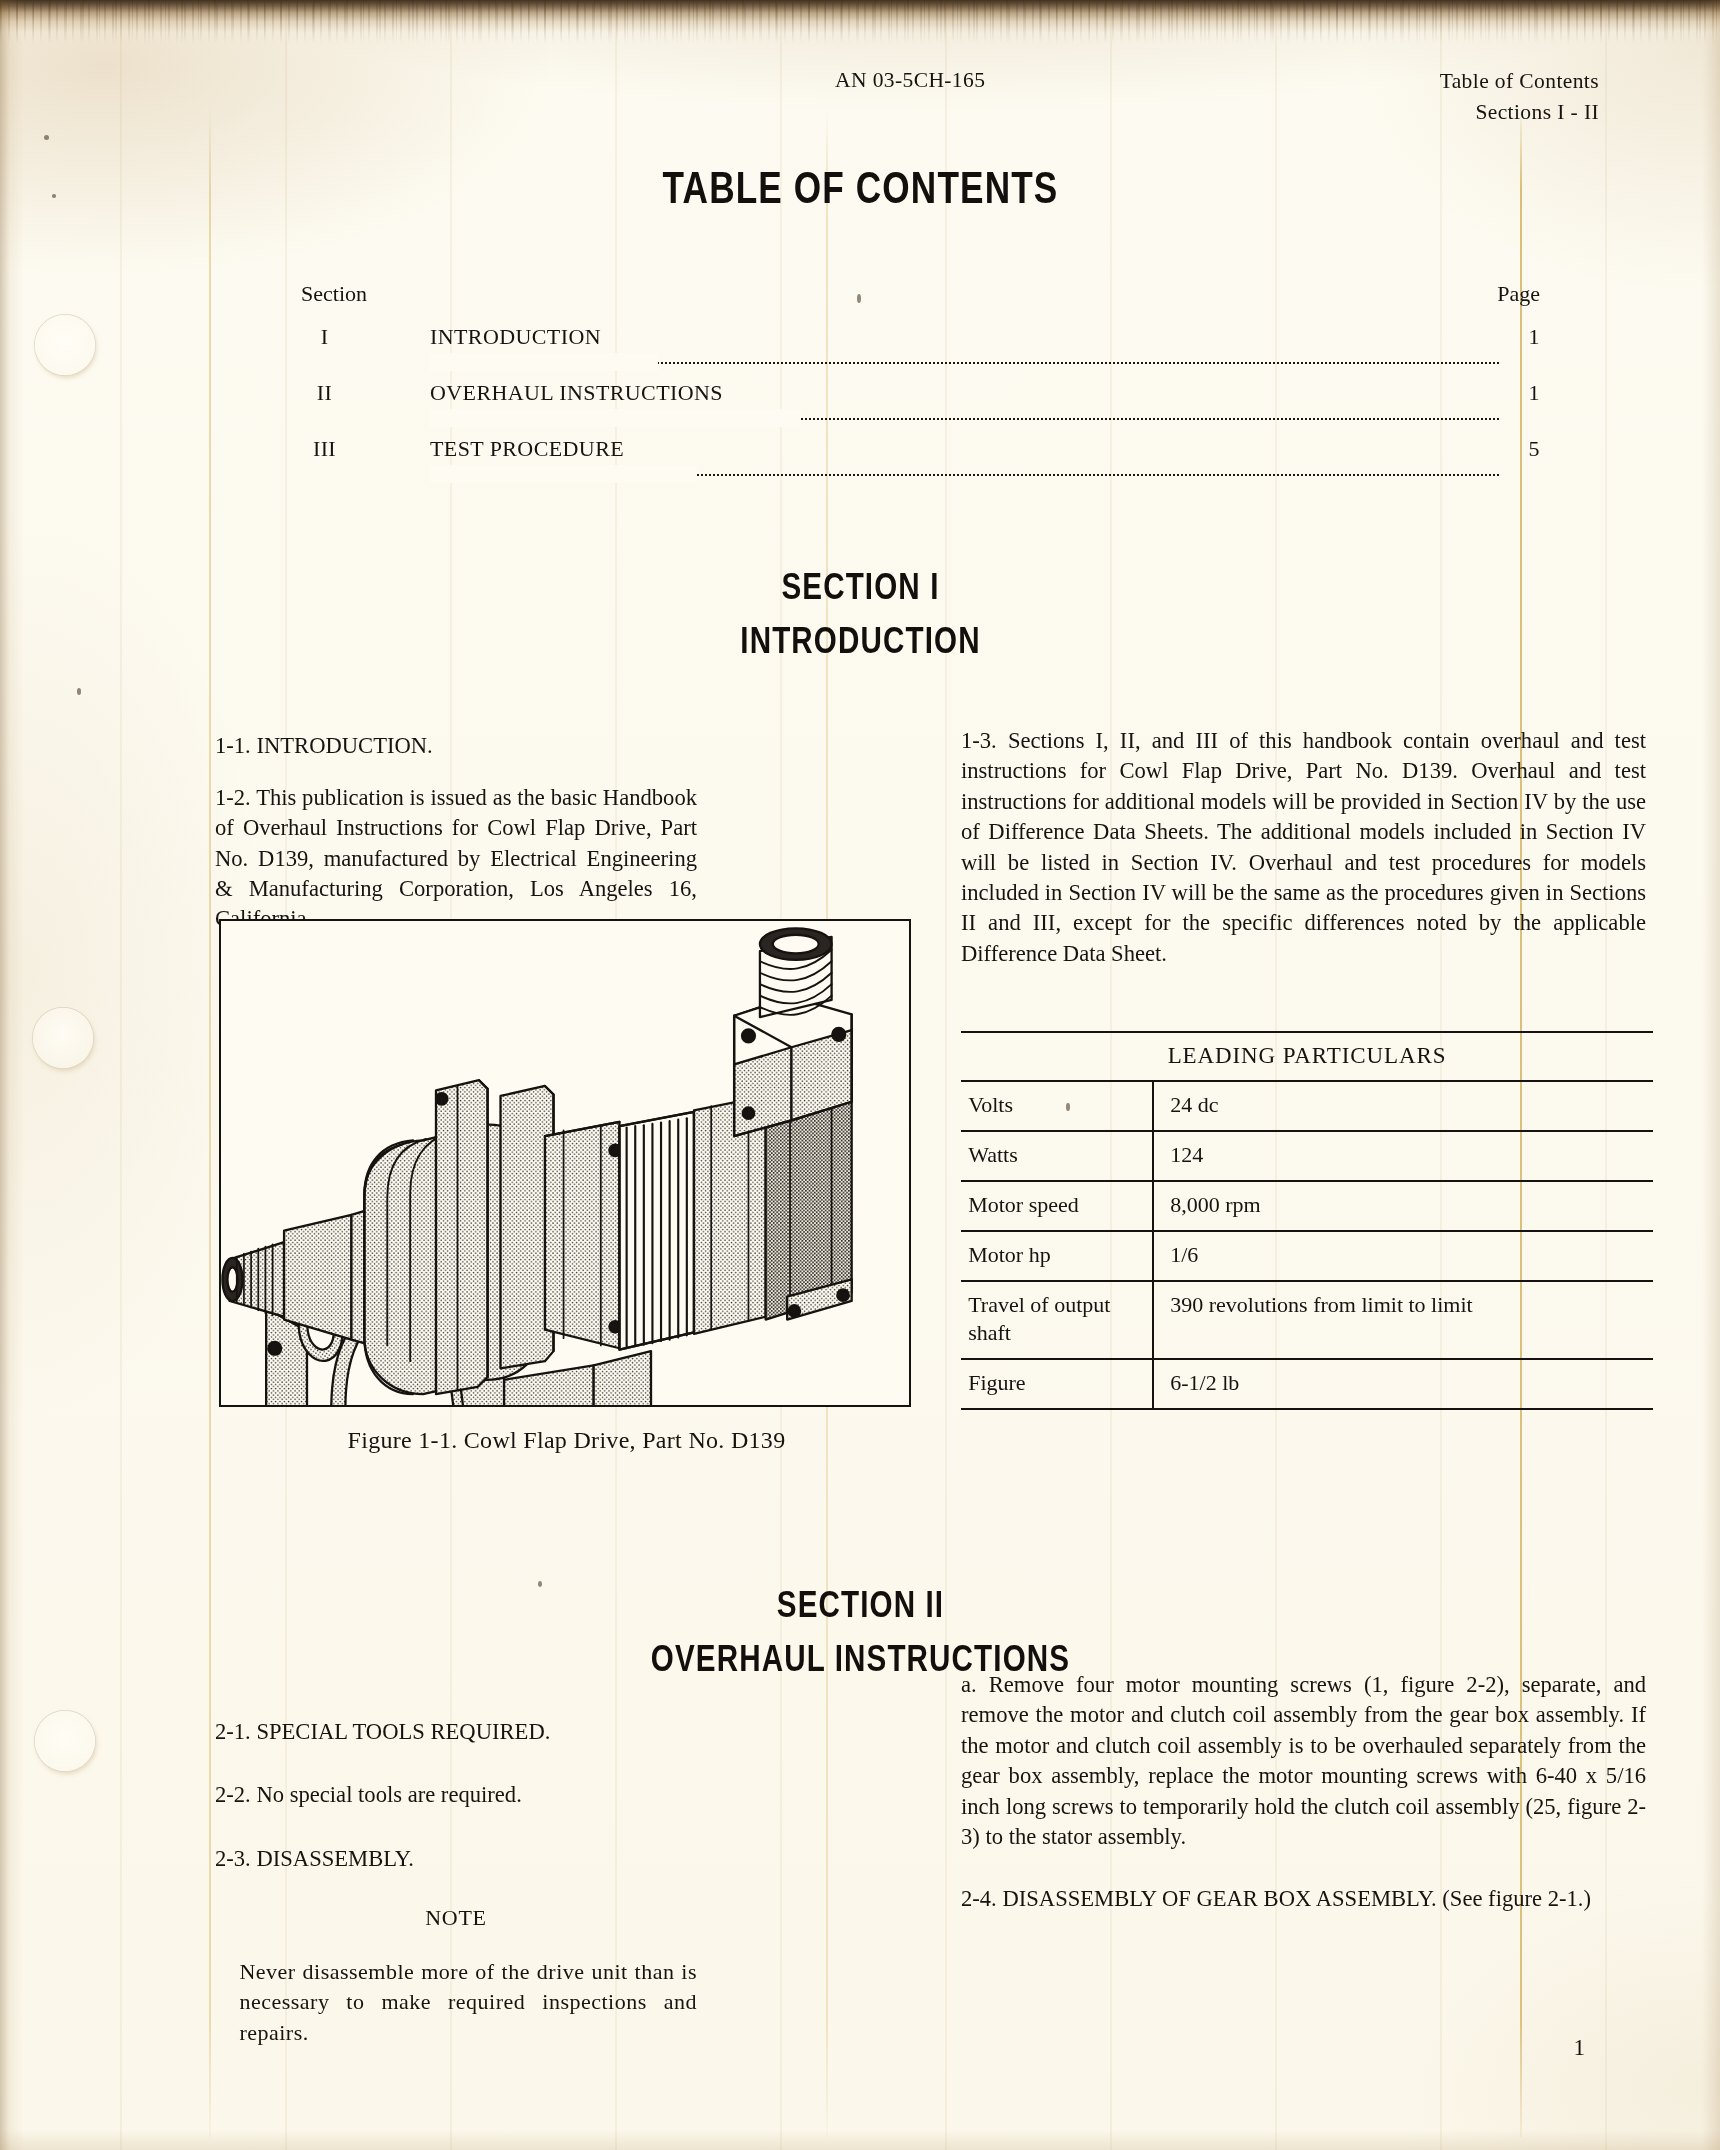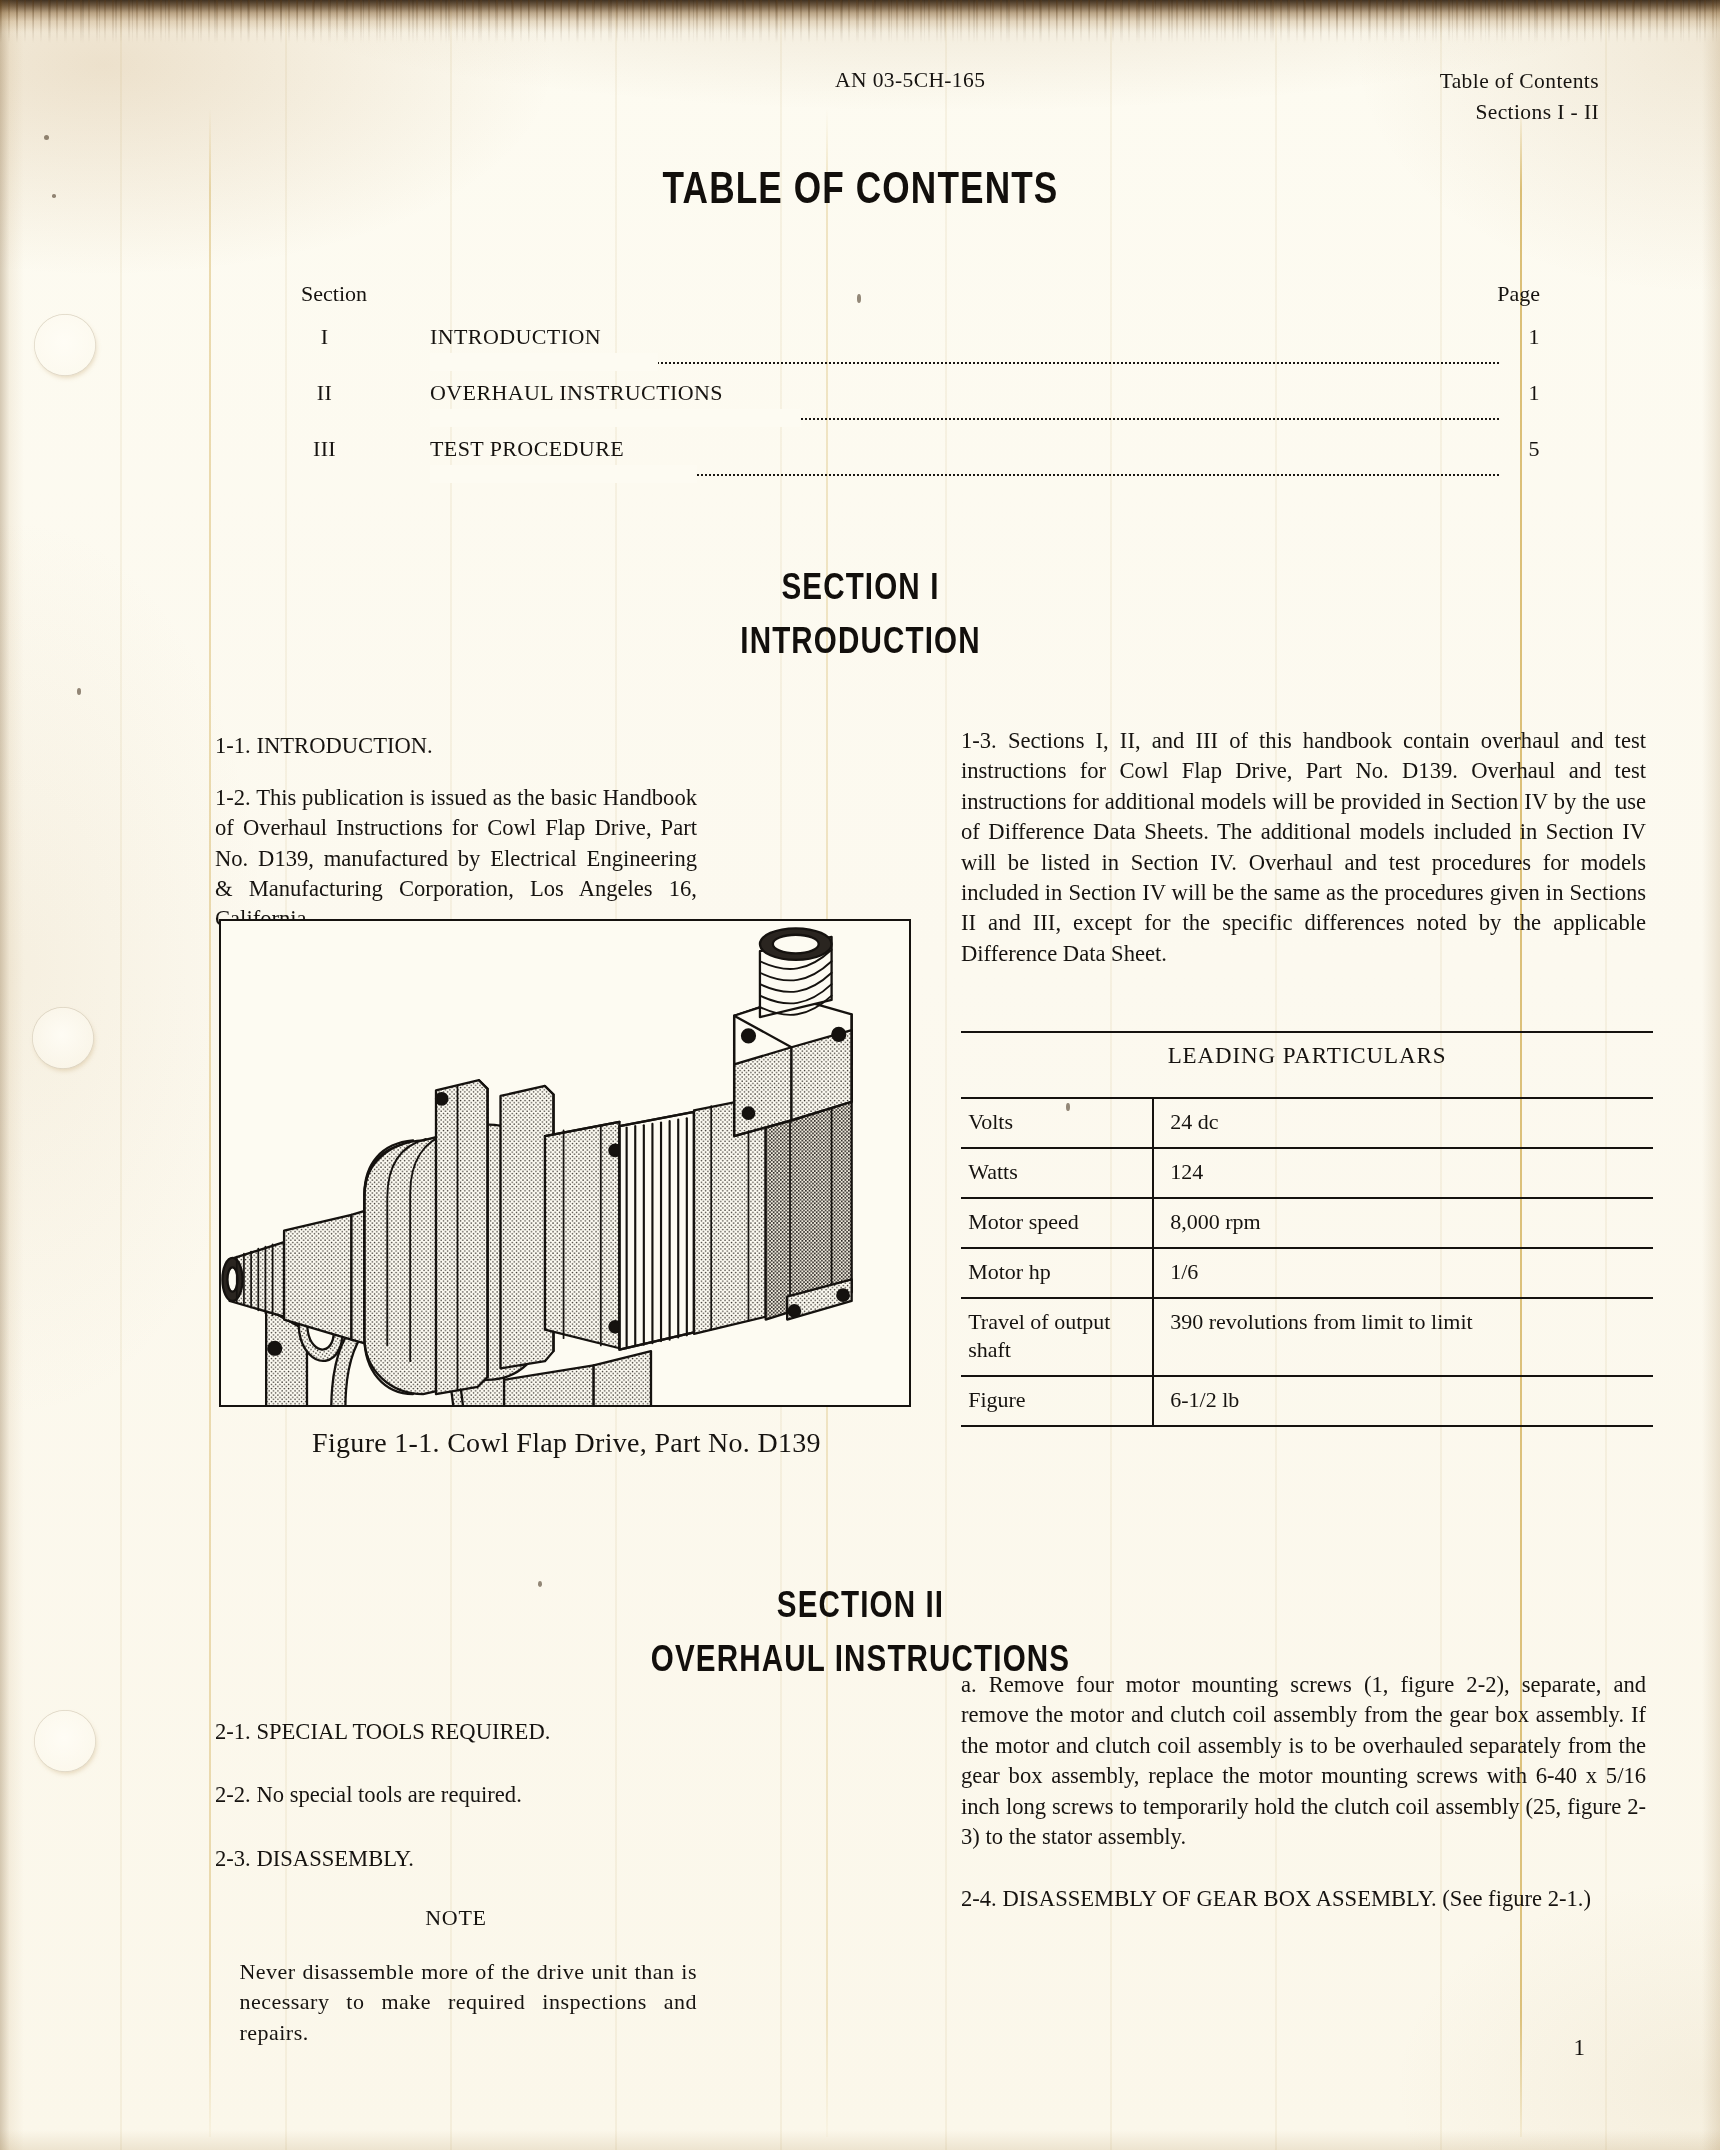--- a/index.html
+++ b/index.html
@@ -199,35 +199,35 @@
     width: 688px; height: 484px;
     border: 2.2px solid #15120f;
     background: #fdfbf2;
     overflow: hidden;
   }
   .figcap {
     position: absolute;
     left: 215px; width: 703px;
     top: 1427px;
     text-align: center;
-    font-size: 28px;
+    font-size: 24px;
     letter-spacing: 0.3px;
   }
 
   
   .lp {
     position: absolute;
     left: 961px; top: 1031px;
     width: 692px;
   }
   .lp-title {
     text-align: center;
     font-size: 23px;
     letter-spacing: 0.9px;
-    padding: 10px 0 28px 0;
+    padding: 10px 0 11px 0;
     border-top: 2.9px solid #15120f;
   }
   .lp table {
     width: 100%;
     border-collapse: collapse;
     font-size: 22px;
   }
   .lp table tr { border-top: 2.9px solid #15120f; }
   .lp table tr:last-child { border-bottom: 2.9px solid #15120f; }
   .lp table td {

